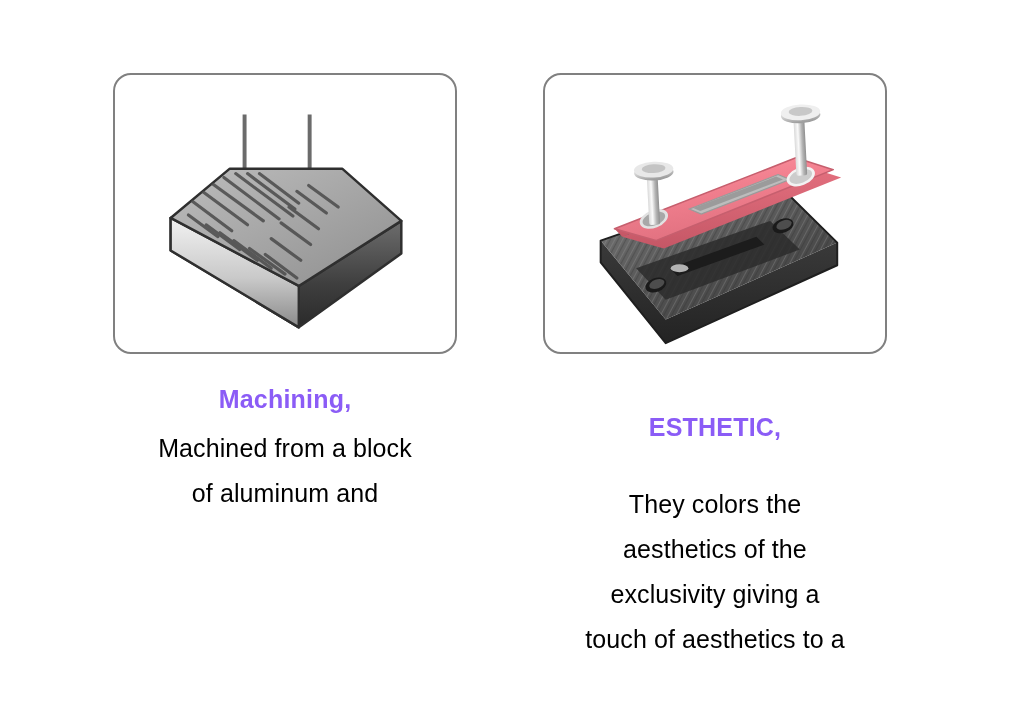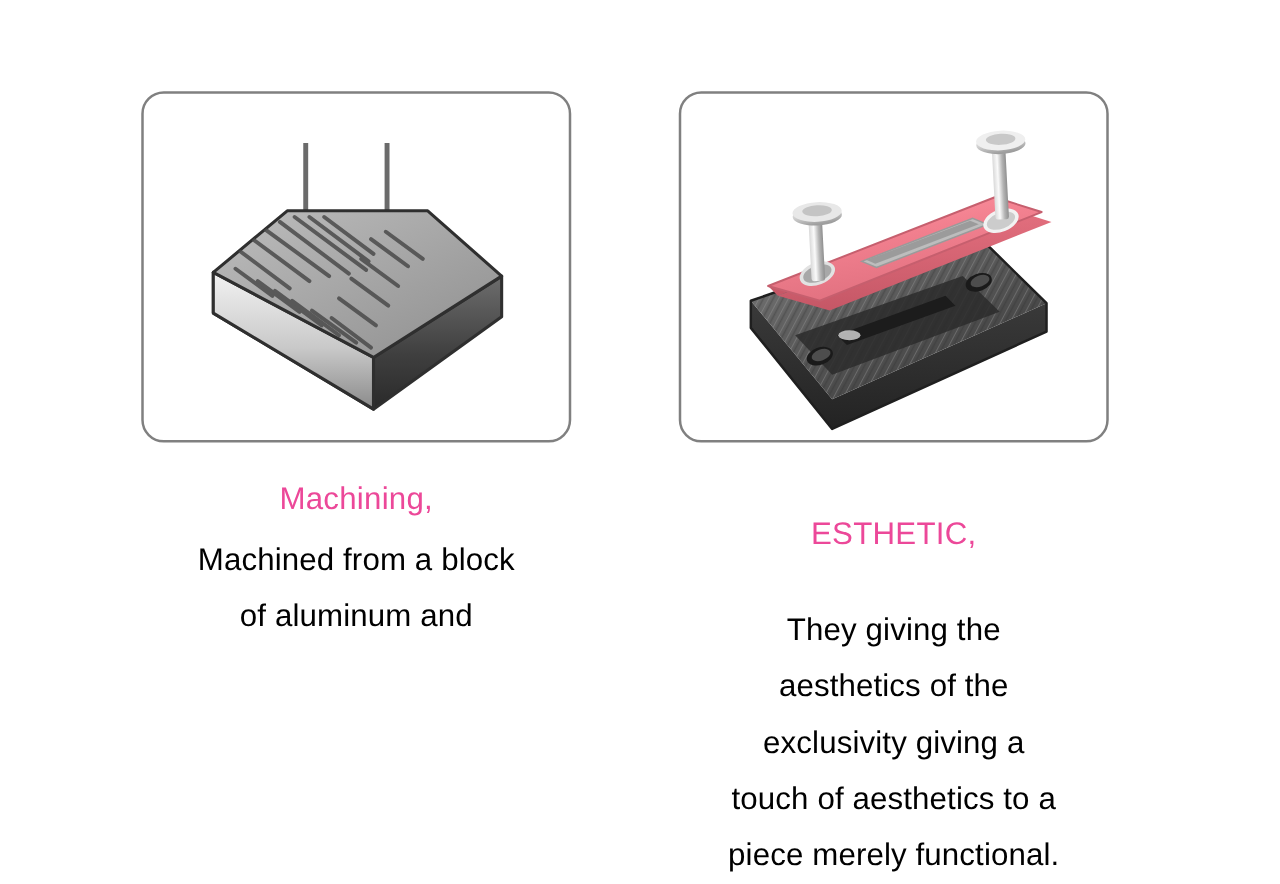--- a/index.html
+++ b/index.html
@@ -38,22 +38,22 @@
     border: 2px solid #808080;
     border-radius: 18px;
     background: #ffffff;
     position: relative;
     overflow: hidden;
   }
 
   .card-title {
     margin-top: 30px;
     font-size: 25px;
-    font-weight: normal;
-    color: #ec4899;
+    font-weight: bold;
+    color: #8b5cf6;
     letter-spacing: 0.2px;
     line-height: 1.2;
   }
 
   .card-body {
     margin-top: 12px;
     font-size: 25px;
     font-weight: normal;
     color: #000000;
     text-align: center;
@@ -232,21 +232,20 @@
           <ellipse cx="259" cy="41" rx="20" ry="8" fill="url(#boltHead)"></ellipse>
           <ellipse cx="259" cy="38" rx="20" ry="8" fill="#efefef"></ellipse>
           <ellipse cx="259" cy="37" rx="12" ry="4.5" fill="#c8c8c8"></ellipse>
         </g>
       </svg>
     </div>
 
     <div class="card-title">ESTHETIC,</div>
 
     <div class="card-body">
-      <div>They giving the</div>
+      <div>They colors the</div>
       <div>aesthetics of the</div>
       <div>exclusivity giving a</div>
       <div>touch of aesthetics to a</div>
-      <div>piece merely functional.</div>
     </div>
   </div>
 
 </div>
 
 </body></html>

